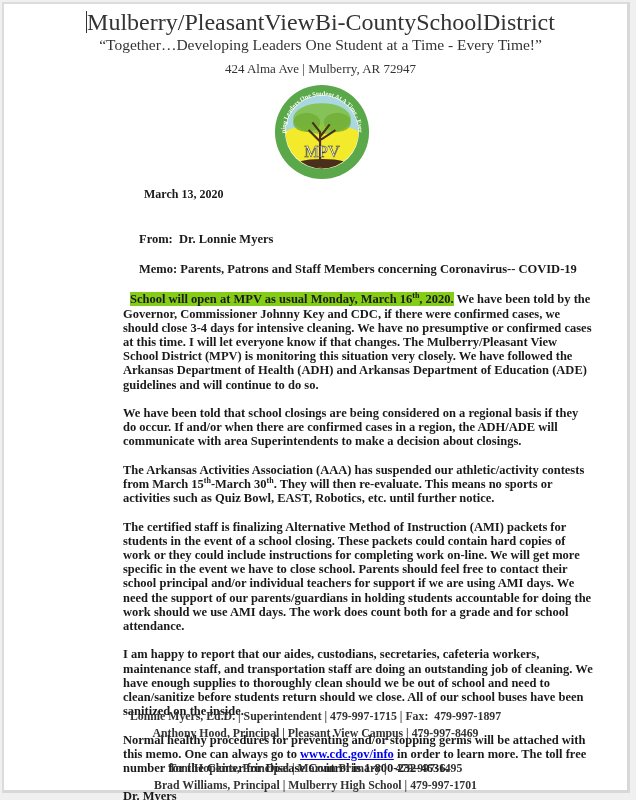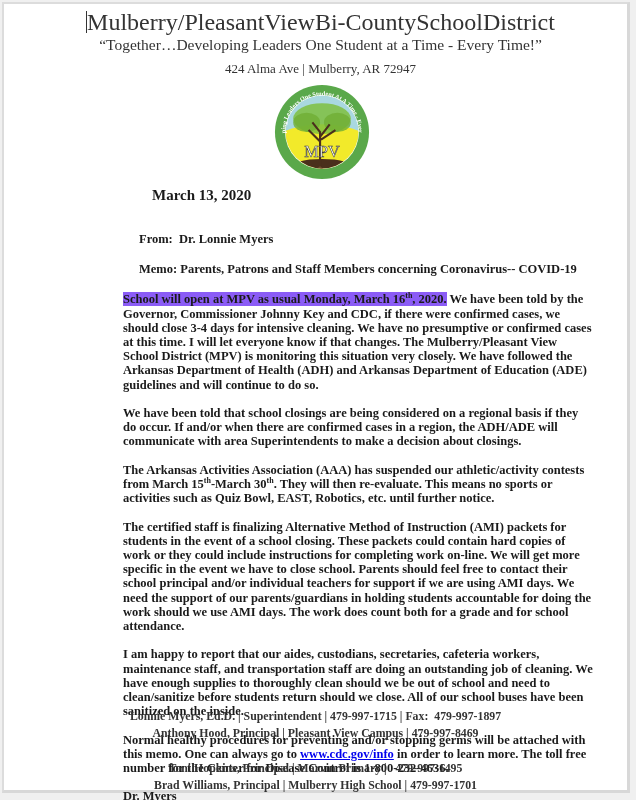--- a/index.html
+++ b/index.html
@@ -65,42 +65,43 @@
     }
     .logo {
       position: absolute;
       left: 270px;
       top: 80px;
       width: 96px;
       height: 96px;
     }
     .memo-date {
       position: absolute;
-      left: 148px;
+      left: 140px;
       top: 183px;
-      font-size: 15px;
+      font-size: 12px;
       font-weight: bold;
     }
     .memo-body {
       position: absolute;
       left: 119px;
       top: 212px;
       width: 470px;
       font-size: 12.5px;
       line-height: 14.2px;
       font-weight: bold;
     }
     .memo-body p {
       margin: 0 0 14.2px 0;
     }
     .memo-header p {
       margin: 16px;
     }
     .highlight {
-      background: #8b5cf6;
+      background: #84cc16;
+      margin-left: 7px;
     }
     sup {
       font-size: 8px;
       line-height: 0;
     }
     a.cdc-link {
       color: #0000ee;
       text-decoration: underline;
     }
     .footer {

